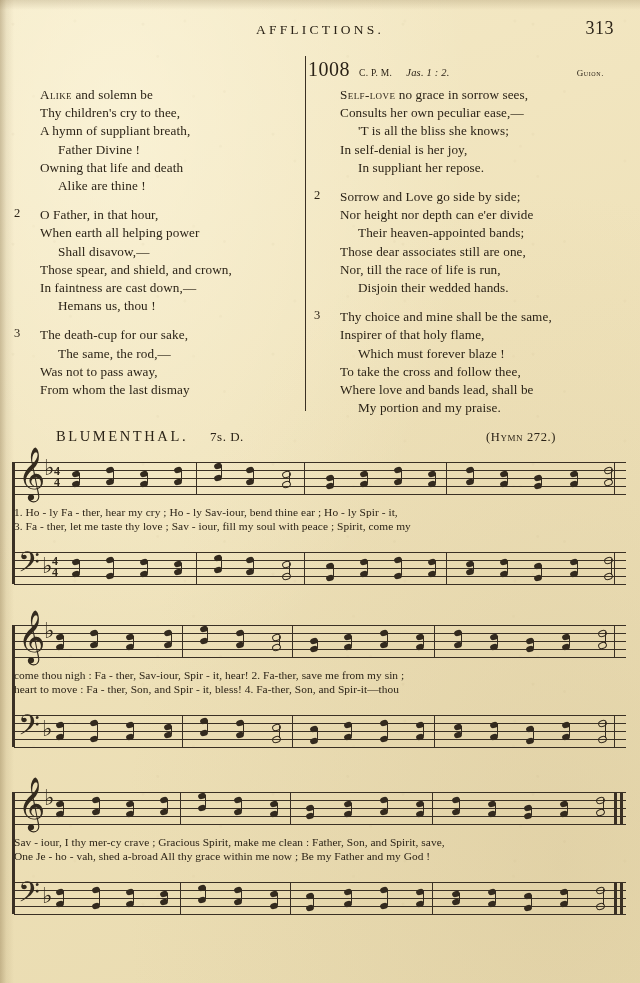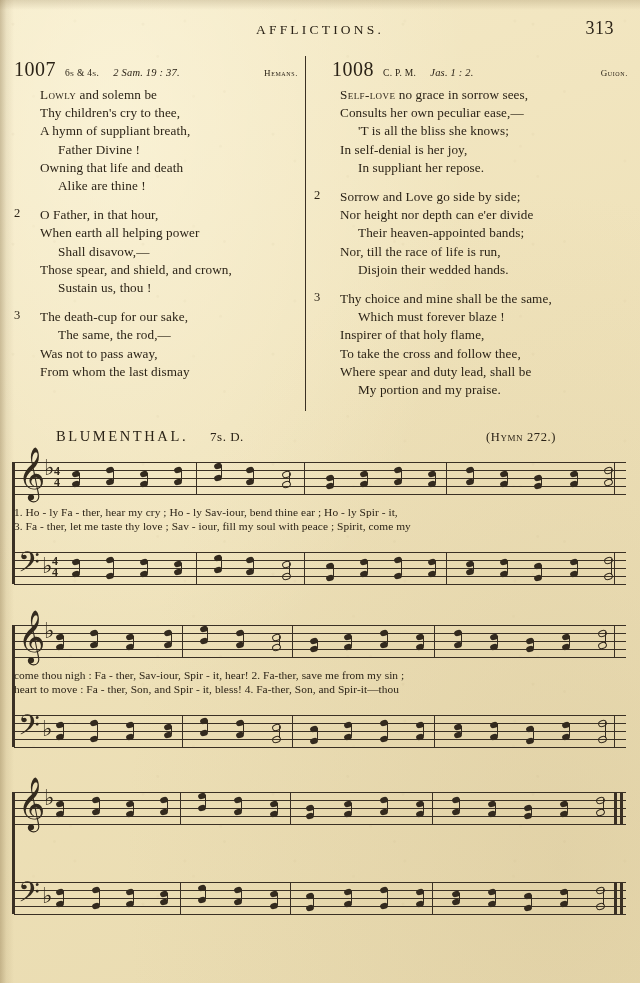--- a/index.html
+++ b/index.html
@@ -69,21 +69,21 @@
 
   
   .hymn-head {
     position: absolute;
     top: 58px;
     display: flex;
     align-items: baseline;
     white-space: nowrap;
   }
   .hymn-head.left  { left: 14px;  width: 288px; }
-  .hymn-head.right { left: 332px; width: 300px; }
+  .hymn-head.right { left: 308px; width: 300px; }
   .hymn-num {
     font-size: 20px;
     letter-spacing: 0.5px;
     font-family: "Liberation Serif", serif;
   }
   .meter {
     font-size: 9.5px;
     font-variant: small-caps;
     margin-left: 9px;
     letter-spacing: 0.3px;
@@ -251,50 +251,45 @@
 <div class="page">
   <div class="grain"></div>
   <div class="edge-left"></div>
   <div class="edge-top"></div>
 
   <div class="running-head">AFFLICTIONS.</div>
   <div class="folio">313</div>
 
   <div class="col-rule"></div>
 
-  <div class="hymn-head left">
-    <span class="hymn-num">1007</span>
-    <span class="meter">6s &amp; 4s.</span>
-    <span class="scripture">2 Sam. 19 : 37.</span>
-    <span class="author">Hemans.</span>
-  </div>
 
   <div class="hymn-head right">
     <span class="hymn-num">1008</span>
     <span class="meter">C. P. M.</span>
     <span class="scripture">Jas. 1 : 2.</span>
     <span class="author">Guion.</span>
   </div>
 
   <div class="verses left" id="verses-left">
       <div class="stanza">
-        <div class="vline ind0"><span class="first-caps" style="font-variant: small-caps;">Lowly</span> and solemn be</div>
+        <div class="vline ind0"><span class="first-caps" style="font-variant: small-caps;">Alike</span> and solemn be</div>
         <div class="vline ind0">Thy children's cry to thee,</div>
         <div class="vline ind0">A hymn of suppliant breath,</div>
         <div class="vline ind1">Father Divine !</div>
         <div class="vline ind0">Owning that life and death</div>
         <div class="vline ind1">Alike are thine !</div>
       </div>
       <div class="stanza">
         <span class="vnum" style="top: 0px;">2</span>
         <div class="vline ind0">O Father, in that hour,</div>
         <div class="vline ind0">When earth all helping power</div>
         <div class="vline ind1">Shall disavow,—</div>
         <div class="vline ind0">Those spear, and shield, and crown,</div>
-        <div class="vline ind1">Sustain us, thou !</div>
+        <div class="vline ind0">In faintness are cast down,—</div>
+        <div class="vline ind1">Hemans us, thou !</div>
       </div>
       <div class="stanza">
         <span class="vnum" style="top: 0px;">3</span>
         <div class="vline ind0">The death-cup for our sake,</div>
         <div class="vline ind1">The same, the rod,—</div>
         <div class="vline ind0">Was not to pass away,</div>
         <div class="vline ind0">From whom the last dismay</div>
       </div>
     </div>
   <div class="verses right" id="verses-right">
@@ -303,30 +298,31 @@
         <div class="vline ind0">Consults her own peculiar ease,—</div>
         <div class="vline ind1">'T is all the bliss she knows;</div>
         <div class="vline ind0">In self-denial is her joy,</div>
         <div class="vline ind1">In suppliant her repose.</div>
       </div>
       <div class="stanza">
         <span class="vnum" style="top: 0px;">2</span>
         <div class="vline ind0">Sorrow and Love go side by side;</div>
         <div class="vline ind0">Nor height nor depth can e'er divide</div>
         <div class="vline ind1">Their heaven-appointed bands;</div>
+        <div class="vline ind0">Those dear associates still are one,</div>
         <div class="vline ind0">Nor, till the race of life is run,</div>
         <div class="vline ind1">Disjoin their wedded hands.</div>
       </div>
       <div class="stanza">
         <span class="vnum" style="top: 0px;">3</span>
         <div class="vline ind0">Thy choice and mine shall be the same,</div>
+        <div class="vline ind0">Inspirer of that holy flame,</div>
         <div class="vline ind1">Which must forever blaze !</div>
-        <div class="vline ind0">Inspirer of that holy flame,</div>
         <div class="vline ind0">To take the cross and follow thee,</div>
-        <div class="vline ind0">Where spear and duty lead, shall be</div>
+        <div class="vline ind0">Where love and bands lead, shall be</div>
         <div class="vline ind1">My portion and my praise.</div>
       </div>
     </div>
 
   <div class="tune-head">
     <span class="tune-name">BLUMENTHAL.</span>
     <span class="tune-meter">7s. D.</span>
     <span class="tune-ref">(Hymn 272.)</span>
   </div>
 
@@ -721,16 +717,20 @@
           <div class="note" style="left: 546px; top: 97px;"></div>
           <div class="note" style="left: 546px; top: 109px;"></div>
           <div class="stem" style="left: 553px; top: 11px; height: 10px;"></div>
           <div class="stem" style="left: 553px; top: 99px; height: 12px;"></div>
           <div class="note open" style="left: 582px; top: 5px;"></div>
           <div class="note open" style="left: 582px; top: 17px;"></div>
           <div class="note open" style="left: 582px; top: 95px;"></div>
           <div class="note open" style="left: 582px; top: 111px;"></div>
           <div class="stem" style="left: 589px; top: 7px; height: 12px;"></div>
           <div class="stem" style="left: 589px; top: 97px; height: 16px;"></div>
+          <div class="lyrics" style="top: 44px;">
+            <span class="lyric-line">Sav - iour, I   thy  mer-cy crave ; Gracious Spirit, make me clean : Father, Son, and Spirit, save,</span>
+            <span class="lyric-line">One  Je - ho - vah,  shed  a-broad All thy grace within me now ; Be my Father and my God !</span>
+          </div>
         </div>
       </div>
     </div>
 </div>
 
 </body></html>

